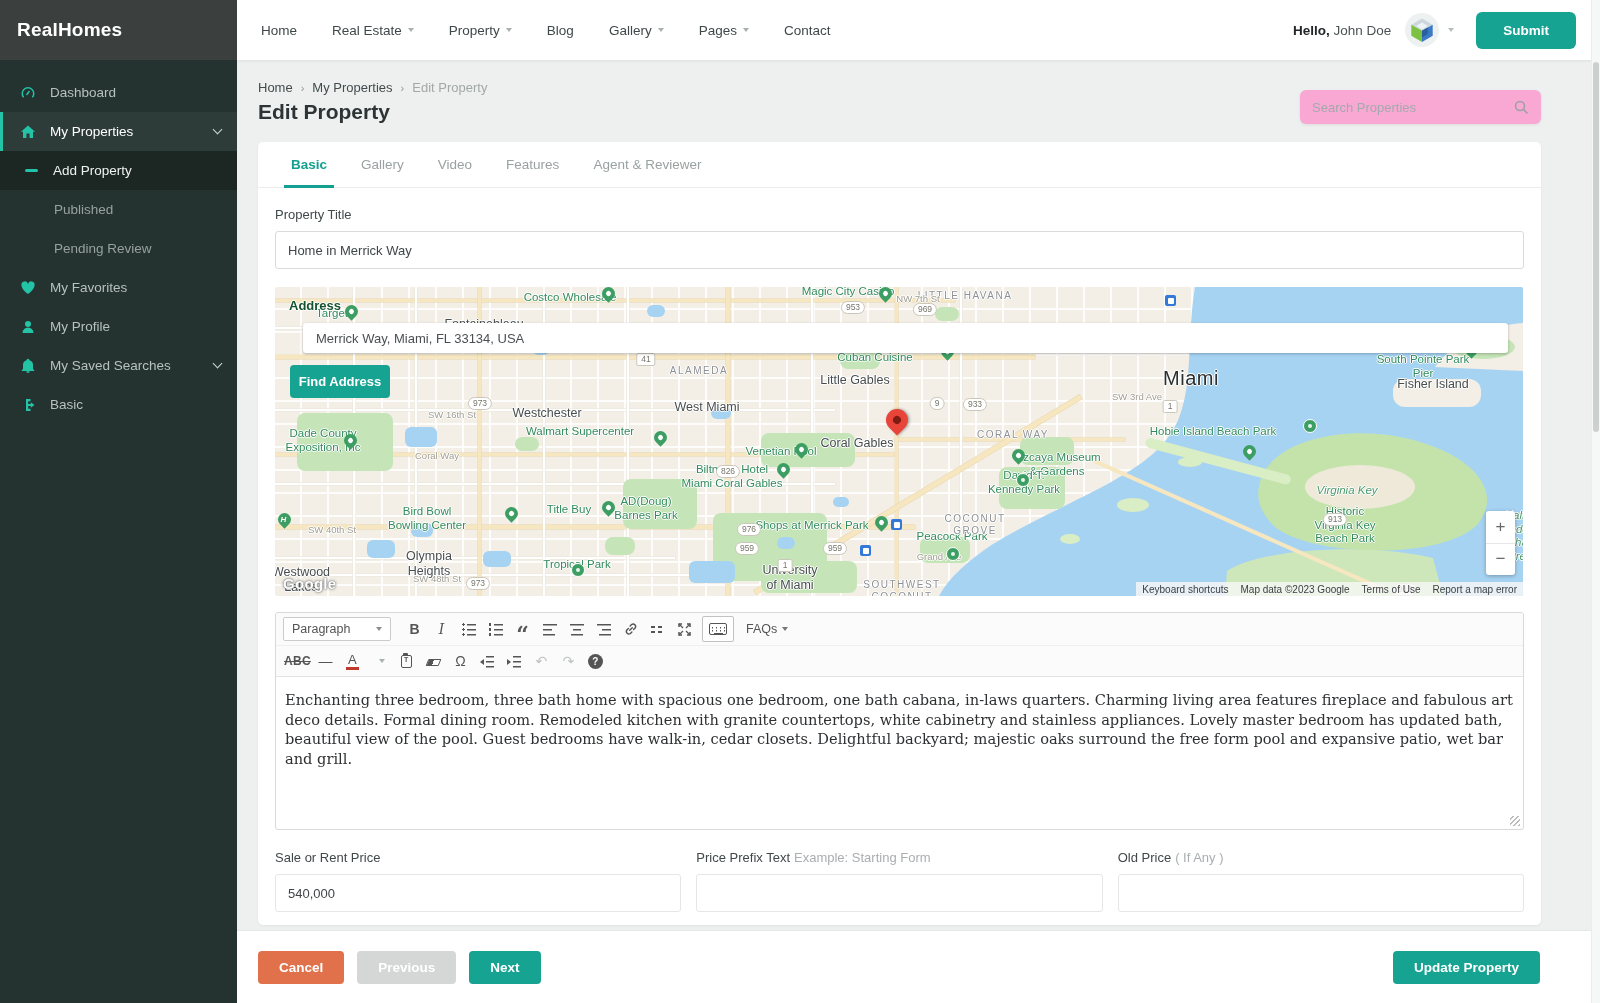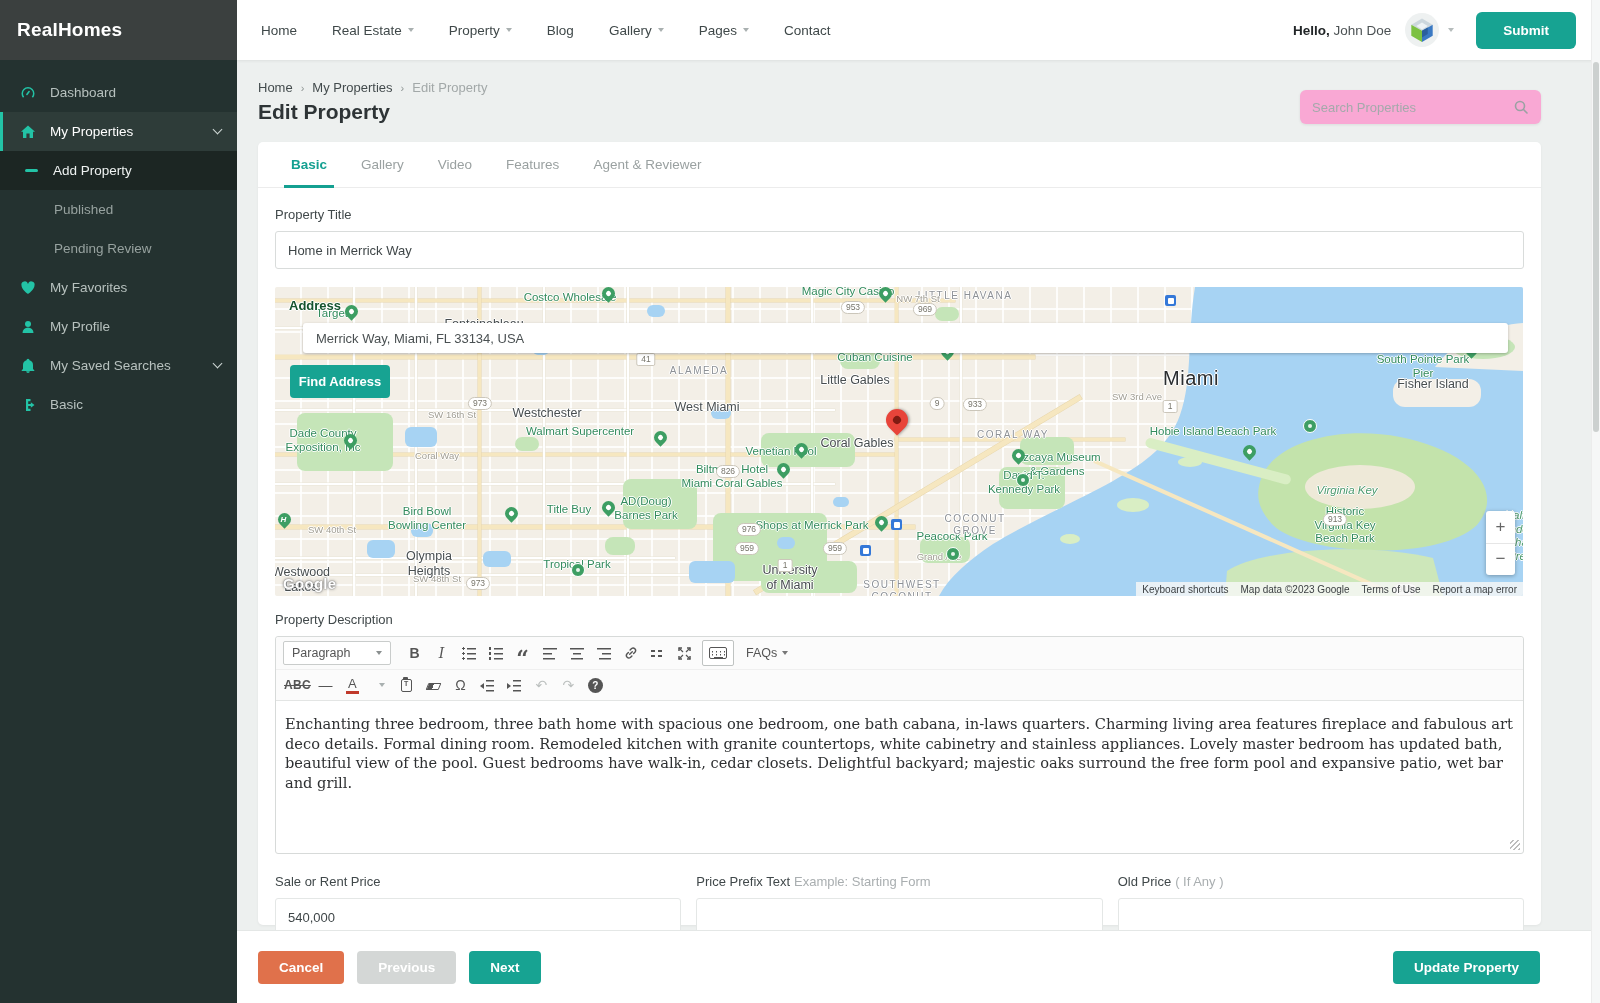--- a/index.html
+++ b/index.html
@@ -506,21 +506,20 @@
             </span>
             <span class="pin b" style="left: 890px; top: 8px;">
               <i></i>
             </span>
             <span class="marker" style="left: 611px; top: 122px;">
               <i></i>
             </span>
           </div>
 
         
-        <div class="flabel">Property Description</div>
         <div class="editor">
           <div class="tbar r1">
             <div class="sel">
                 <span>Paragraph</span>
                 <span class="ncaret"></span>
               </div>
             <div class="tb bold">B</div>
             <div class="tb ital">I</div>
             <div class="tb">
                 <span class="ic ul"></span>

